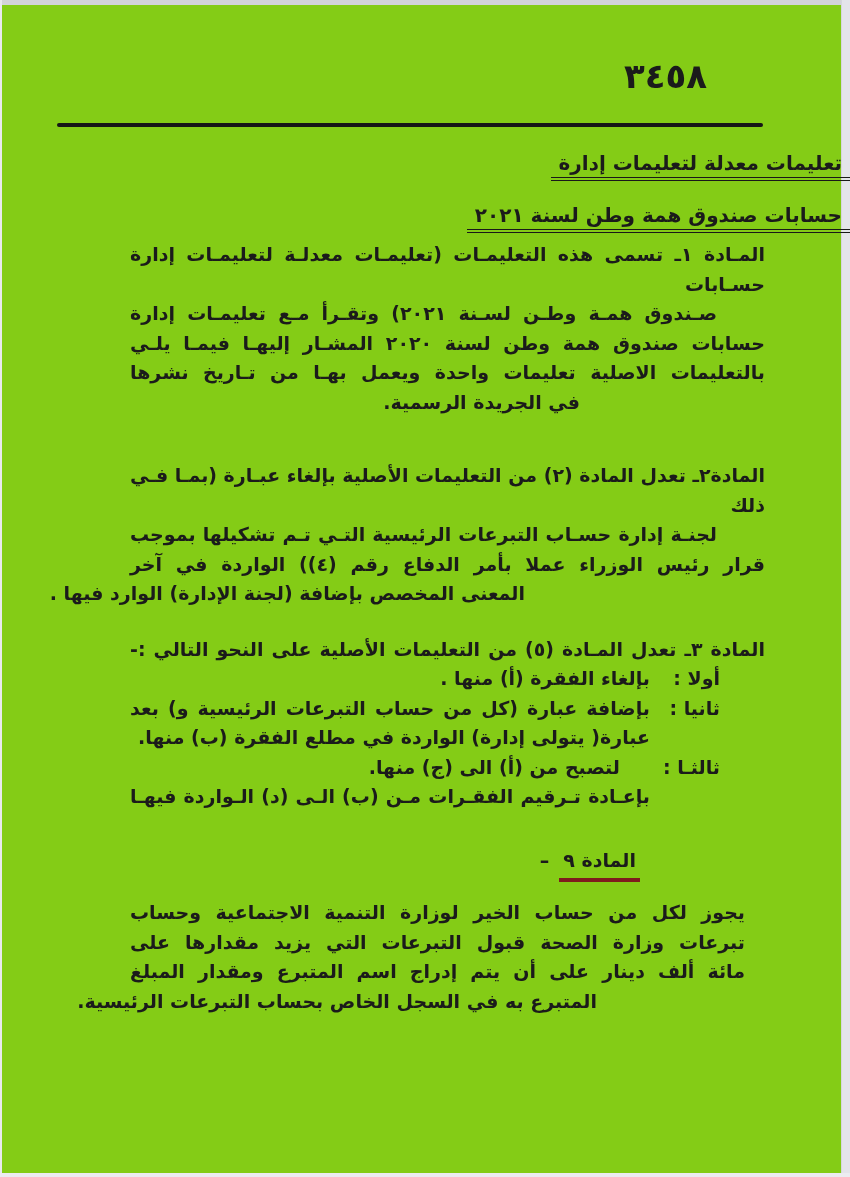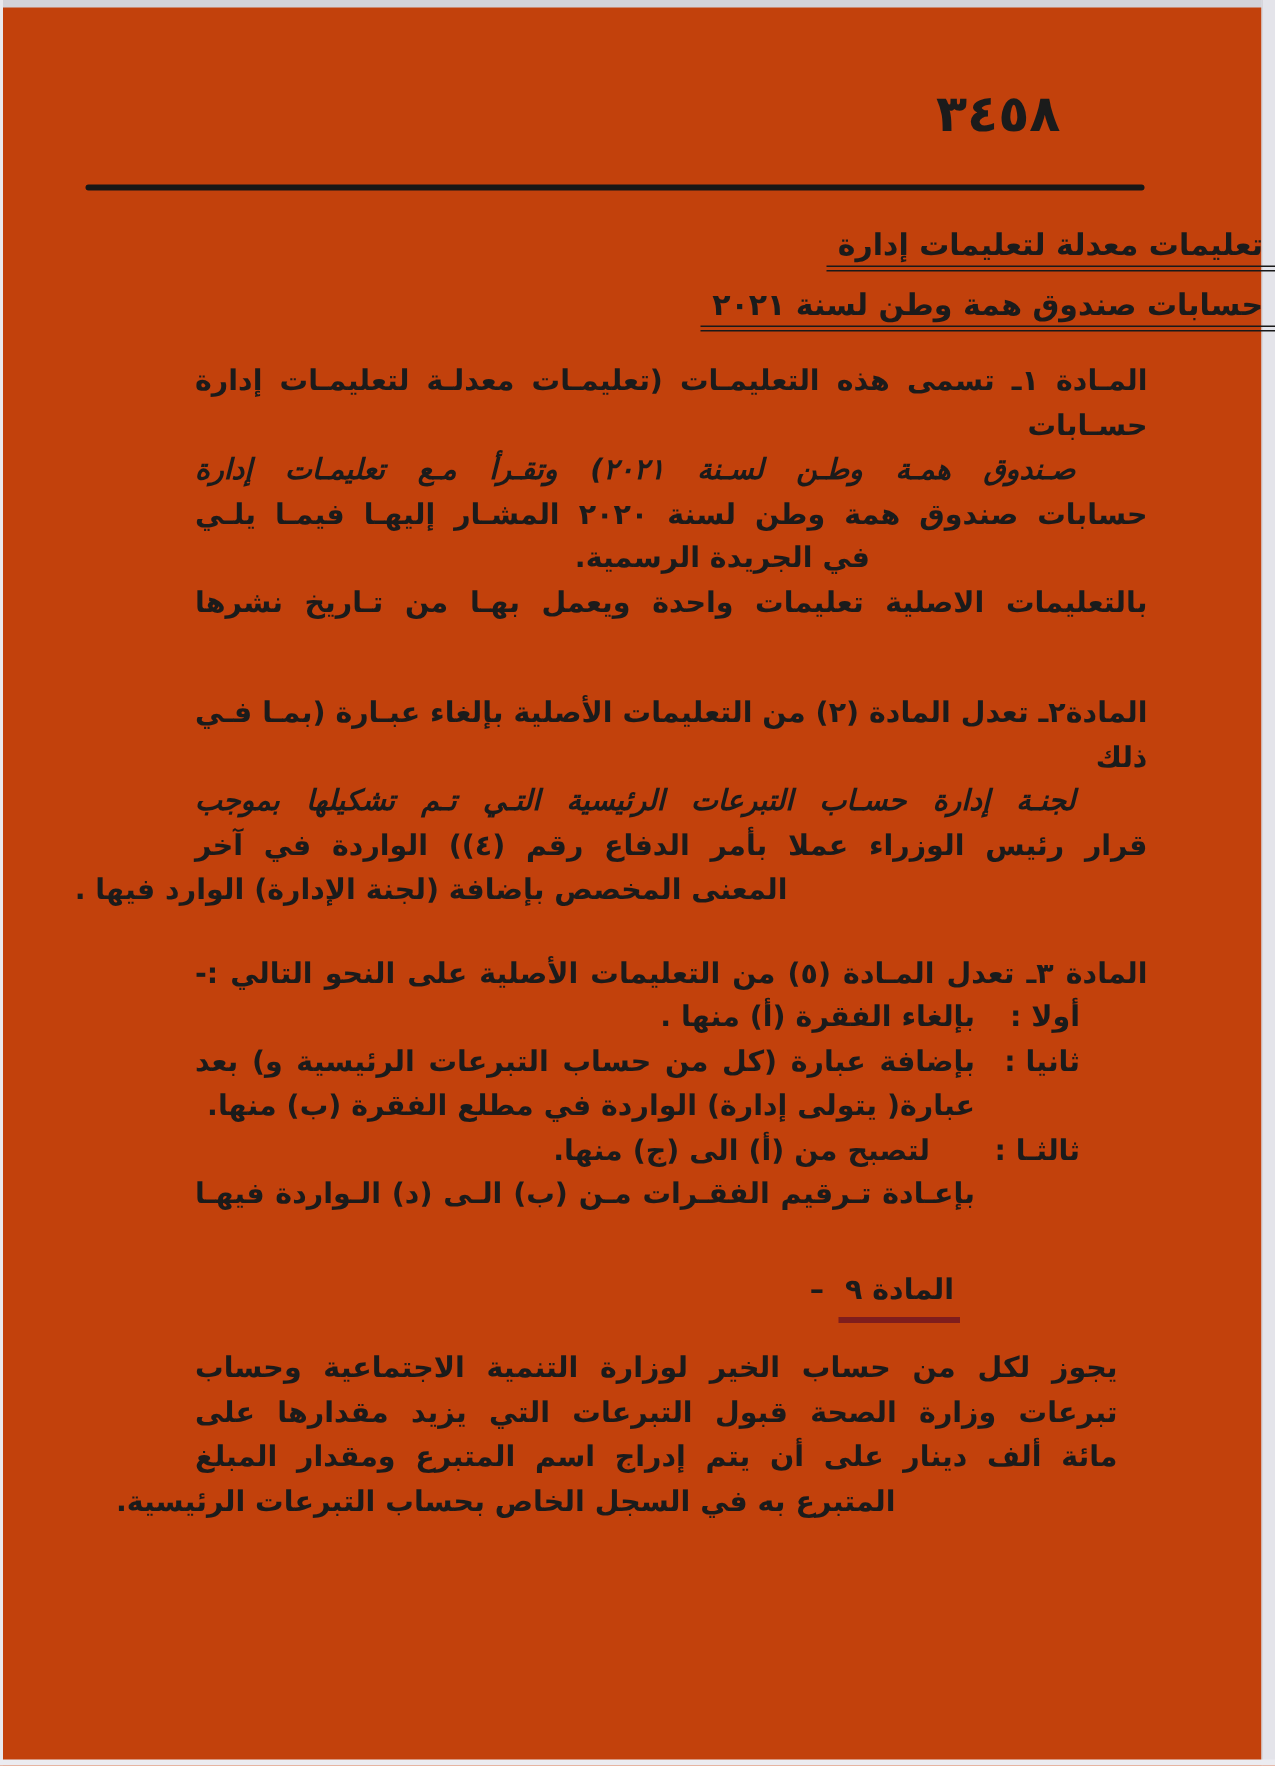--- a/index.html
+++ b/index.html
@@ -1,17 +1,17 @@
 <!DOCTYPE html>
 <html lang="ar" dir="rtl"><head>
 <meta charset="utf-8">
 <style>
   html,body{margin:0;padding:0;background:#ffffff;}
   .page{
-    position:relative;width:850px;height:1177px;background:#c2410c;
+    position:relative;width:850px;height:1177px;background:#84cc16;
     overflow:hidden;direction:rtl;color:#1b1b1b;
     font-family:"DejaVu Sans",sans-serif;
   }
   
   .edge-top{position:absolute;top:0;left:0;width:100%;height:5px;background:#d3d3d9;}
   .edge-right{position:absolute;top:0;right:0;width:8px;height:100%;background:#e4e4ea;border-left:1px solid #d6d6dc;}
   .edge-left{position:absolute;top:0;left:0;width:2px;height:100%;background:#e9e9ee;}
   .edge-bottom{position:absolute;bottom:0;left:0;width:100%;height:4px;background:#ececf1;}
 
   .page-number{position:absolute;top:56px;right:143px;font-size:34px;font-weight:bold;letter-spacing:1px;}
@@ -19,33 +19,33 @@
   .rule{position:absolute;top:123px;left:57px;width:706px;height:4px;background:#161616;border-radius:2px;}
   .badge{
     position:absolute;top:99px;left:323px;width:168px;height:54px;background:#fdfdfd;
     border:3px solid #141414;border-radius:50%;
     display:flex;align-items:center;justify-content:center;
   }
   .badge-label{font-size:13px;font-weight:bold;padding-top:2px;}
 
   .titles{position:absolute;top:153px;left:0;width:100%;text-align:right;text-decoration:underline;}
   .title-line{line-height:1;}
-  .title-line + .title-line{margin-top:12px;}
+  .title-line + .title-line{margin-top:24px;}
   .title-line span{
     display:inline-block;font-size:20px;font-weight:bold;
     padding:0 8px 4px;border-bottom:4px double #191919;
   }
 
   .content{
     position:absolute;top:240px;right:85px;width:672px;
     font-size:19px;font-weight:bold;line-height:29.5px;
   }
   .ln{text-align:right;}
   .jl{text-align:justify;text-align-last:justify;margin-left:37px;}
-  .cont{padding-right:48px;font-style:italic;}
+  .cont{padding-right:48px;}
   .end{white-space:nowrap;}
   .end-a1{padding-right:185px;}
   .end-a2{padding-right:240px;}
   .end-a4{padding-right:150px;}
   .end-a9{padding-right:148px;}
 
   .block-a1{margin-bottom:44px;}
   .block-a2{margin-bottom:26px;}
   .block-a3{margin-bottom:34px;}
   .block-a4{margin-bottom:20px;}
@@ -77,22 +77,22 @@
     <div class="title-line"><span>تعليمات معدلة لتعليمات إدارة</span></div>
     <div class="title-line"><span>حسابات صندوق همة وطن لسنة ٢٠٢١</span></div>
   </div>
 
   <div class="content">
 
     <div class="block-a1">
       <div class="ln jl">المـادة ١ـ تسمى هذه التعليمـات (تعليمـات معدلـة لتعليمـات إدارة حسـابات</div>
       <div class="ln jl cont">صـندوق همـة وطـن لسـنة ٢٠٢١) وتقـرأ مـع تعليمـات إدارة</div>
       <div class="ln jl">حسابات صندوق همة وطن لسنة ٢٠٢٠ المشـار إليهـا فيمـا يلـي</div>
+      <div class="ln jl">بالتعليمات الاصلية تعليمات واحدة ويعمل بهـا من تـاريخ نشرها</div>
       <div class="ln end end-a1">في الجريدة الرسمية.</div>
-      <div class="ln jl">بالتعليمات الاصلية تعليمات واحدة ويعمل بهـا من تـاريخ نشرها</div>
     </div>
 
     <div class="block-a2">
       <div class="ln jl">المادة٢ـ تعدل المادة (٢) من التعليمات الأصلية بإلغاء عبـارة (بمـا فـي ذلك</div>
       <div class="ln jl cont">لجنـة إدارة حسـاب التبرعات الرئيسية التـي تـم تشكيلها بموجب</div>
       <div class="ln jl">قرار رئيس الوزراء عملا بأمر الدفاع رقم (٤)) الواردة في آخر</div>
       <div class="ln end end-a2">المعنى المخصص بإضافة (لجنة الإدارة) الوارد فيها .</div>
     </div>
 
     <div class="block-a3">

